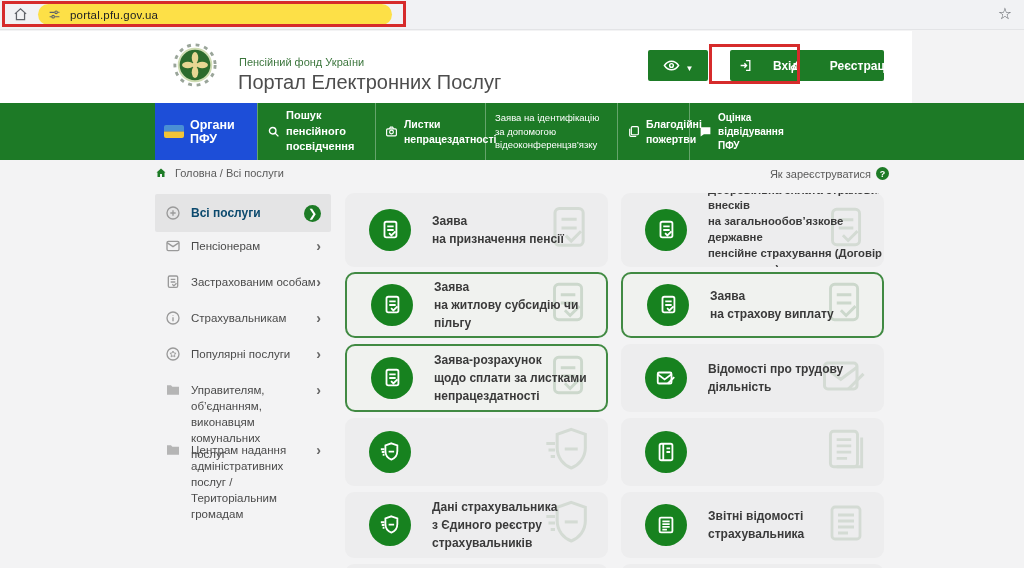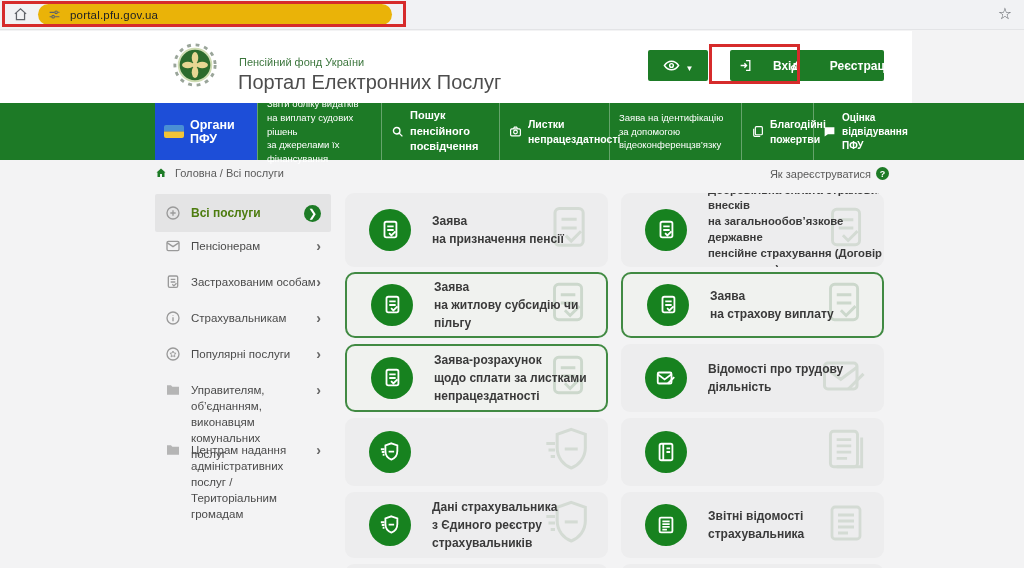--- a/index.html
+++ b/index.html
@@ -4,21 +4,21 @@
 <style>
   * { margin:0; padding:0; box-sizing:border-box; }
   html,body { width:1024px; height:568px; overflow:hidden; background:#f3f3f4;
     font-family:"Liberation Sans","DejaVu Sans",sans-serif; }
 
   
   .browser-bar { position:absolute; left:0; top:0; width:1024px; height:30px;
     background:#f1f2f4; border-bottom:1px solid #e3e4e6; }
   .home-btn { position:absolute; left:13px; top:7px; color:#5f6368; }
   .addr-pill { position:absolute; left:38px; top:4px; width:354px; height:21px;
-    background:#eab308; border-radius:11px; display:flex; align-items:center; padding:0 10px; }
+    background:#fde047; border-radius:11px; display:flex; align-items:center; padding:0 10px; }
   .addr-pill .url { font-size:11.5px; color:#202124; margin-left:9px; letter-spacing:.2px; }
   .star-btn { position:absolute; right:12px; top:4px; font-size:16px; color:#5f6368; }
   .anno { position:absolute; border:3px solid #d62b2b; pointer-events:none; }
   .anno-url { left:2px; top:1px; width:404px; height:26px; }
   .anno-login { left:709px; top:44px; width:91px; height:40px; z-index:9; }
 
   
   .site-header { position:absolute; left:0; top:31px; width:912px; height:72px; background:#ffffff; }
   .emblem { position:absolute; left:172px; top:11px; width:46px; height:46px; }
   .org-name { position:absolute; left:239px; top:25px; font-size:11px; color:#3c763d; }
@@ -53,21 +53,21 @@
     font-size:11px; color:#5a5a5a; }
   .help { position:absolute; right:135px; top:167px; display:flex; align-items:center; gap:5px;
     font-size:11px; color:#5a5a5a; cursor:pointer; }
   .qcircle { width:13px; height:13px; border-radius:50%; background:#1d7b26; color:#fff;
     font-size:9px; font-weight:bold; display:flex; align-items:center; justify-content:center; }
 
   
   .sidebar { position:absolute; left:155px; top:194px; width:176px; height:310px; }
   .side-active { position:absolute; left:0; top:0; width:176px; height:38px; background:#e4e4e5;
     border-radius:2px; display:flex; align-items:center; padding:0 10px; cursor:pointer; }
-  .side-active .lbl { flex:1; margin-left:10px; font-size:12px; font-weight:bold; color:#4d7c0f; }
+  .side-active .lbl { flex:1; margin-left:10px; font-size:12px; font-weight:bold; color:#0c4a6e; }
   .chev-circle { width:17px; height:17px; border-radius:50%; background:#1d7b26; color:#fff;
     display:flex; align-items:center; justify-content:center; font-size:11px; font-weight:bold; line-height:1; }
   .srow { position:absolute; left:0; width:176px; display:flex; align-items:flex-start; padding:0 10px; cursor:pointer; }
   .srow .lbl { margin-left:10px; font-size:11.5px; color:#4a4a4a; line-height:1.4; white-space:pre-line; flex:1; }
   .srow .chev { color:#666; font-size:14px; font-weight:bold; line-height:1; margin-top:1px; }
   .sic { color:#9a9a9a; flex-shrink:0; display:flex; margin-top:0; }
 
   
   .cards-grid { position:absolute; left:345px; top:193px; width:540px; }
   .crow { display:flex; gap:13px; margin-bottom:6px; }
@@ -159,25 +159,20 @@
   <div class="nav-inner">
     <div class="nav-item ni-1">
       <span class="flag">
         <svg width="20" height="13" viewBox="0 0 20 13">
             <rect width="20" height="6.5" fill="#4a8fd4"></rect>
             <rect y="6.5" width="20" height="6.5" fill="#f2c437"></rect>
           </svg>
       </span>
       <span class="txt">Органи ПФУ</span>
     </div>
-    <div class="nav-item ni-2">
-      <span class="txt">Звіти обліку видатків
-на виплату судових рішень
-за джерелами їх фінансування</span>
-    </div>
     <div class="nav-item ni-3">
       <span class="nav-ic">
         <svg width="13" height="13" viewBox="0 0 24 24" fill="none" stroke="#fff" stroke-width="2.6">
             <circle cx="10.5" cy="10.5" r="6"></circle>
             <path d="M15 15l6 6"></path>
           </svg>
       </span>
       <span class="txt">Пошук пенсійного
 посвідчення</span>
     </div>

